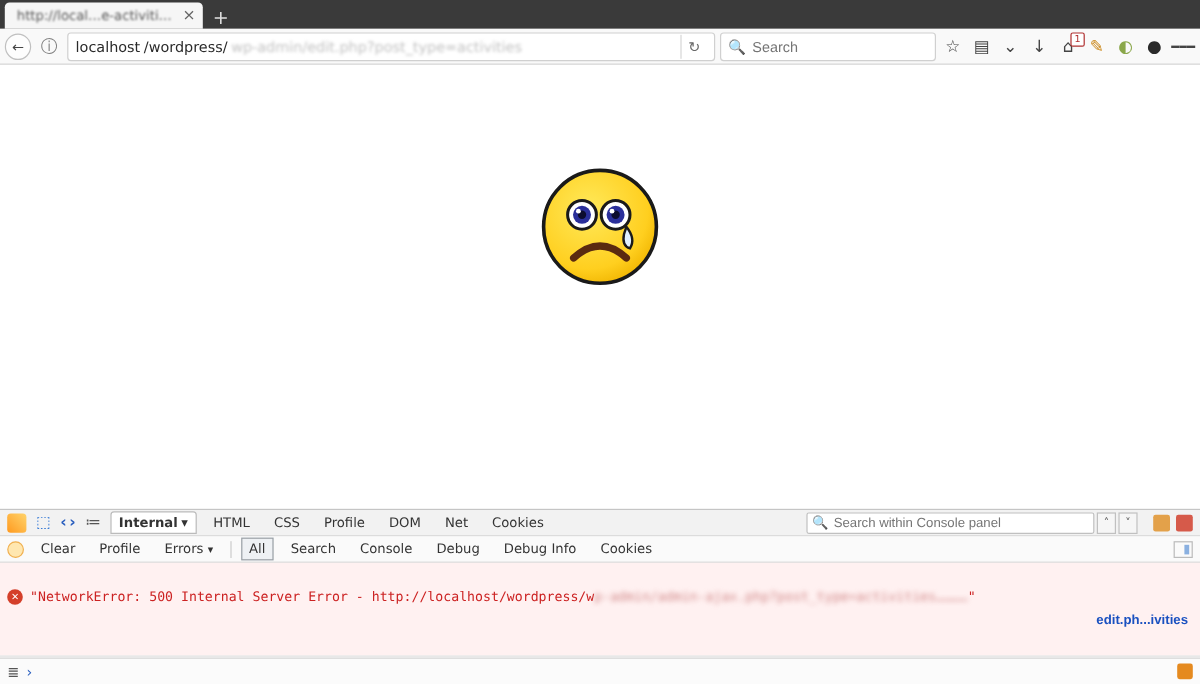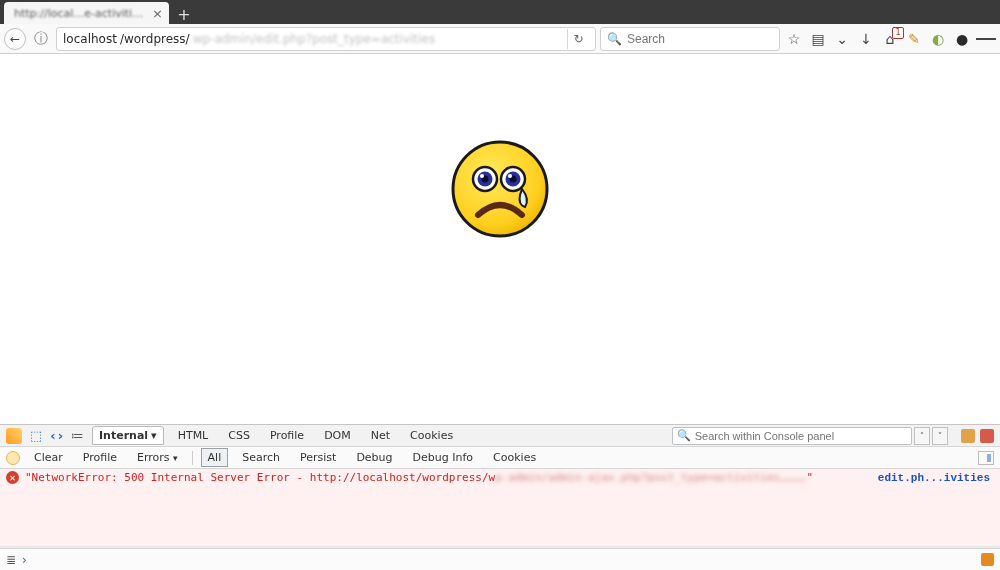--- a/index.html
+++ b/index.html
@@ -58,21 +58,21 @@
   .dt-filter.active { border:1px solid #9aa0a6; background:#eef1f4;text-align:right; }
   .dt-break-icon { width:14px; height:14px; border:1px solid #f0b050; border-radius:50%; background:#ffe7b0; }
   .dt-side-toggle { margin-left:auto; width:16px; height:14px; border:1px solid #bbb; position:relative; }
   .dt-side-toggle::before { content:""; position:absolute; right:2px; top:2px; width:4px; height:8px; background:#8ab0e0; }
 
   .dt-body { flex:1; background:#fff1f1; display:flex; align-items:flex-start; }
   .error-row { display:flex; align-items:center; width:100%; padding:2px 6px; font-family: "DejaVu Sans Mono","Consolas",monospace; font-size:11px; }
   .error-x { width:13px; height:13px; border-radius:50%; background:#d43f2a; color:#fff; font-size:10px; display:flex; align-items:center; justify-content:center; margin-right:6px; flex-shrink:0; }
   .error-msg { color:#c22; }
   .error-msg .blurred { filter:blur(2px); color:#d28a8a; }
-  .error-link { margin-left:auto; color:#1a51c0; font-weight:bold; font-family:Liberation Mono, monospace; padding-right:4px; }
+  .error-link { margin-left:auto; color:#1a51c0; font-weight:bold; font-family:Liberation Sans, sans-serif; padding-right:4px;margin-top:40px; }
 
   .dt-console-input { height:22px; border-top:1px solid #d6d6d6; background:#fbfbfb; display:flex; align-items:center; padding:0 6px; gap:6px; }
   .dt-console-input .prompt { color:#2a5fbf; font-size:12px; }
   .dt-console-input input { border:none; outline:none; background:transparent; flex:1; font-family:monospace; font-size:11px; }
   .dt-orange-square { margin-left:auto; width:13px; height:13px; background:#e58a1f; border-radius:2px; }
 
   .spacer-gap { height:2px; background:#e8e8e8; }
 
   svg, span, div { user-select: none; }
 </style>
@@ -189,21 +189,21 @@
     <span class="dt-break-icon"></span>
     <span class="dt-filter">Clear</span>
     <span class="dt-filter">Profile</span>
     <span class="dt-filter">
       <span>Errors</span>
       <span style="font-size:9px">▾</span>
     </span>
     <span style="border-left:1px solid #ccc;height:14px;"></span>
     <span class="dt-filter active">All</span>
     <span class="dt-filter">Search</span>
-    <span class="dt-filter">Persist</span>
+    <span class="dt-filter">Console</span>
     <span class="dt-filter">Debug</span>
     <span class="dt-filter">Debug Info</span>
     <span class="dt-filter">Cookies</span>
     <span class="dt-side-toggle"></span>
   </div>
 
   <div class="dt-body">
     <div class="error-row">
       <span class="error-x">✕</span>
       <span class="error-msg">

